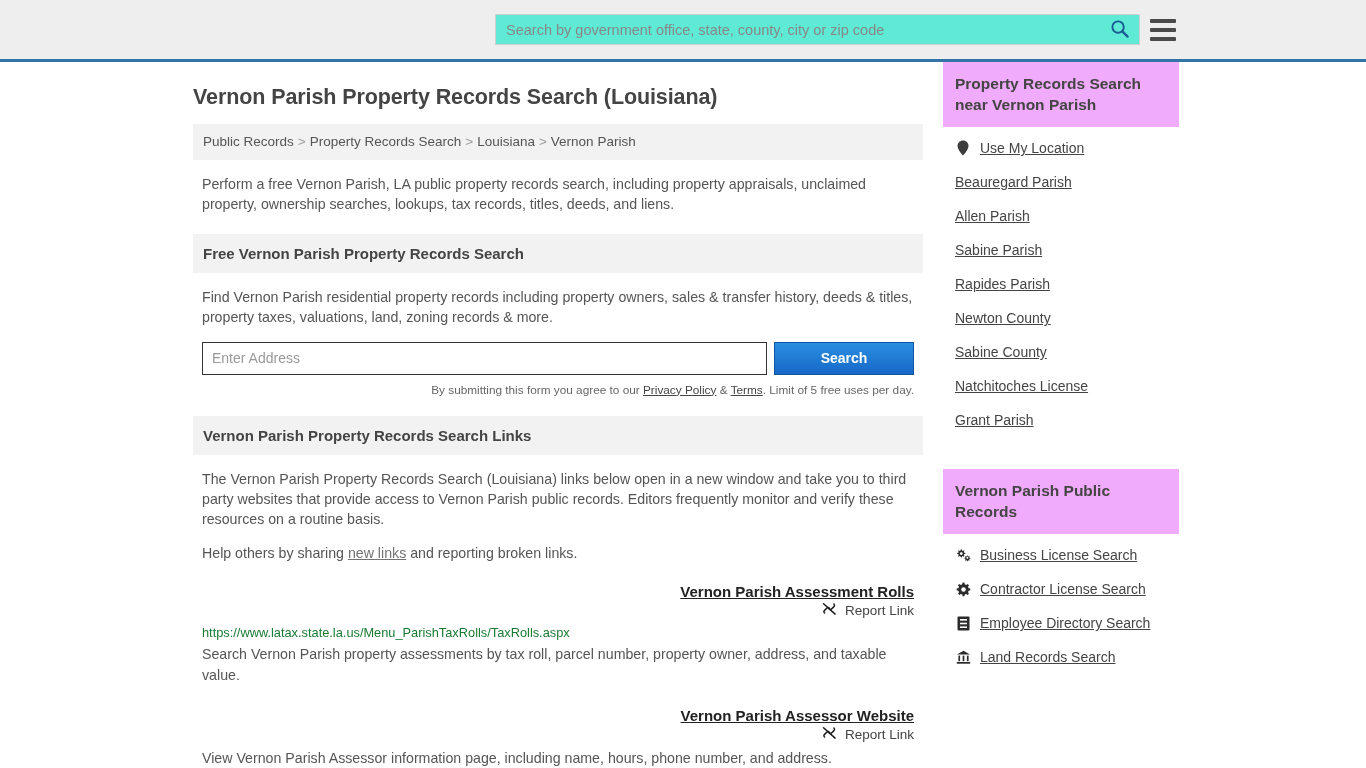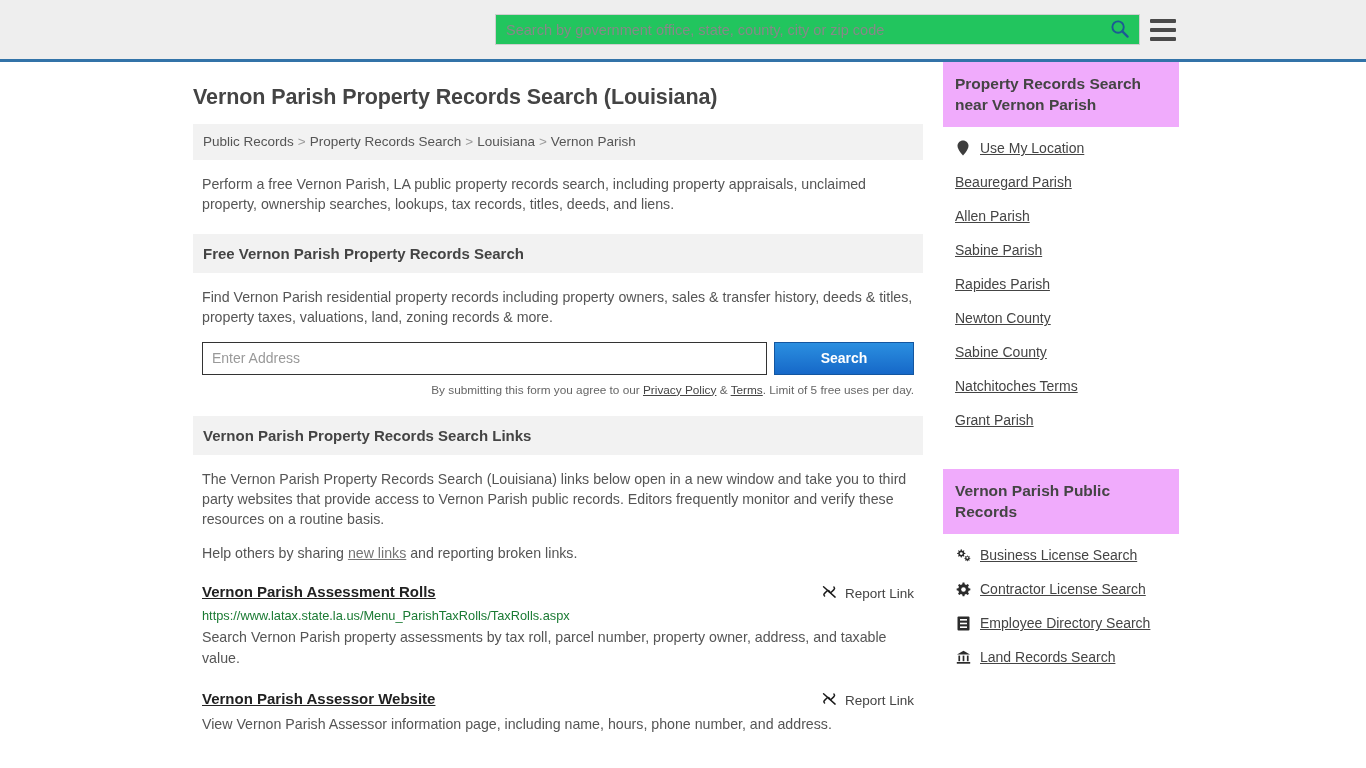--- a/index.html
+++ b/index.html
@@ -45,21 +45,21 @@
   }
   .brand-text .t1 { color: #333333; }
   .brand-text .t2 { color: #1c63ab; font-weight: bold; }
   .brand-text .t3 { color: #555555; font-size: 16px; }
 
   .search-wrap {
     position: absolute;
     left: 495px;
     width: 645px;
     height: 31px;
-    background: #22c55e;
+    background: #5eead4;
     border: 1px solid #cfcfcf;
     display: flex;
     align-items: center;
   }
   .search-input {
     flex: 1 1 auto;
     border: 0;
     outline: none;
     height: 29px;
     padding: 0 10px;
@@ -171,22 +171,23 @@
     padding: 0 9px;
   }
   .help-line a { color: #737373; text-decoration: underline; font-weight: normal; }
 
   
   .result {
     margin: 22px 9px 0 9px;
   }
   .result-top {
     display: flex;
-    align-items: flex-start;
+    align-items: flex-end;
     justify-content: space-between;
+    flex-direction: column;
   }
   .result-title {
     font-size: 15px;
     font-weight: bold;
     color: #222222;
     text-decoration: underline;
     cursor: pointer;
   }
   .report-link {
     display: flex;
@@ -359,21 +360,21 @@
       <div class="side-item">
         <span class="lbl">Rapides Parish</span>
       </div>
       <div class="side-item">
         <span class="lbl">Newton County</span>
       </div>
       <div class="side-item">
         <span class="lbl">Sabine County</span>
       </div>
       <div class="side-item">
-        <span class="lbl">Natchitoches Terms</span>
+        <span class="lbl">Natchitoches License</span>
       </div>
       <div class="side-item">
         <span class="lbl">Grant Parish</span>
       </div>
     </div>
 
     <div class="side-head side-block-2">Vernon Parish Public Records</div>
 
     <div class="side-list">
 

